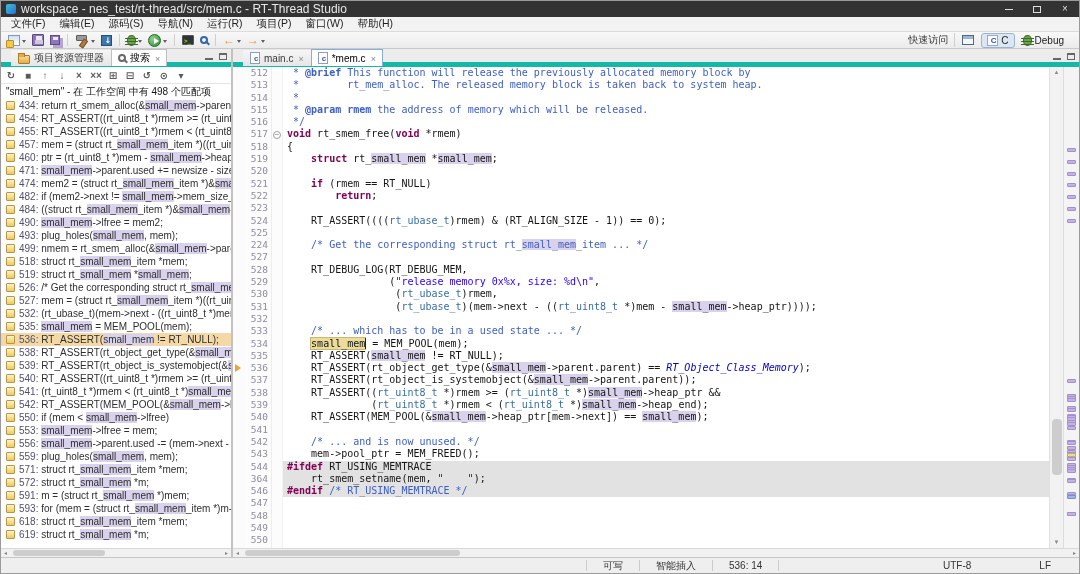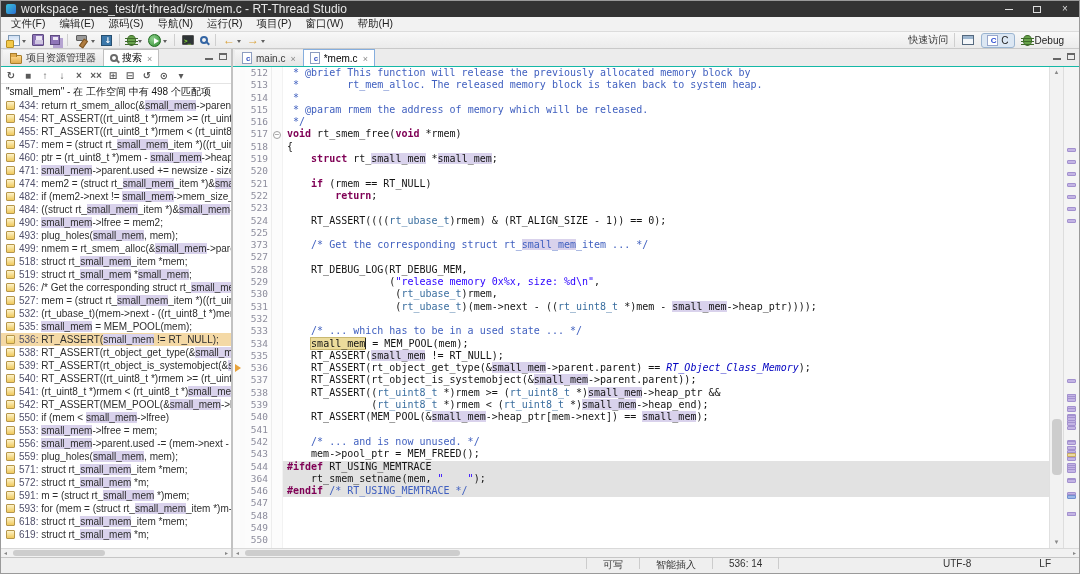--- a/index.html
+++ b/index.html
@@ -64,21 +64,21 @@
   .i-folder{width:12px;height:9px;background:linear-gradient(#ffd98a,#e0ac4f);border:1px solid #a87d2a;border-radius:1px;margin-top:3px}
   .i-folder::before{content:"";position:absolute;top:-3px;left:-1px;width:5px;height:3px;background:#e0ac4f;border:1px solid #a87d2a;border-bottom:none}
   .i-min{width:8px;height:2px;background:#666;margin-top:7px}
   .i-max{width:8px;height:7px;border:1px solid #666;border-top:2px solid #666;margin-top:2px}
 
   
   .main{flex:1;display:flex;min-height:0}
 
   
   .left-panel{width:232px;flex:none;display:flex;flex-direction:column;border-right:2px solid #c2c2c2;background:#fff;min-height:0}
-  .panel-tabs,.editor-tabs{height:18px;background:#ececec;border-bottom:1px solid #14b8a6;display:flex;align-items:center;padding-left:2px;flex:none;position:relative}
+  .panel-tabs,.editor-tabs{height:18px;background:#ececec;border-bottom:5px solid #14b8a6;display:flex;align-items:flex-start;padding-left:10px;flex:none;position:relative}
   .tab{display:inline-flex;align-items:center;gap:4px;height:17px;padding:0 6px;font-size:10px;color:#3a3a3a;border:1px solid transparent;border-bottom:none;white-space:nowrap;background:linear-gradient(#f6f6f6,#e6e6e6)}
   .tab.active{background:#fff;border-color:#bfbfbf;color:#000}
   .editor-tabs .tab.active{border-color:#85aede}
   .tab-x::after{content:"×";color:#8a8a8a;font-size:9px;margin-left:1px}
   .tab-minmax{position:absolute;right:4px;top:2px;display:flex;gap:6px}
   .view-toolbar{height:17px;display:flex;align-items:center;gap:1px;padding:0 2px;border-bottom:1px solid #e4e4e4;flex:none}
   .vt-ic{width:16px;text-align:center;font-size:10px;font-weight:bold;color:#5a5a5a}
   .summary{height:15px;line-height:15px;font-size:10px;padding:0 5px;color:#141414;white-space:nowrap;overflow:hidden;flex:none}
   .results{flex:1;overflow:hidden;position:relative;min-height:0}
   .res-row{height:13px;display:flex;align-items:center;padding-left:2px}
@@ -99,40 +99,40 @@
   .linenos{width:27px;flex:none;background:#fcfcfc;color:#8c8c9c;font:9.5px/12.3px "DejaVu Sans Mono",monospace;text-align:right;padding-right:3px;border-right:1px solid #ededed}
   .lineno{height:12.3px}
   .foldcol{width:11px;flex:none;background:#fcfcfc;border-right:1px solid #f2f2f2}
   .fold{height:12.3px;display:flex;align-items:center;justify-content:center}
   .fold-dot{width:8px;height:8px;border:1px solid #a0a0a0;border-radius:50%;font-size:8px;line-height:6px;color:#777;text-align:center;background:#fff}
   .code{flex:1;overflow:hidden;font:10px/12.3px "DejaVu Sans Mono",monospace;color:#141414}
   .code-row{height:12.3px;white-space:pre;padding-left:4px}
   .row-inactive{background:#e2e2e2}
   .k{color:#7f0055;font-weight:bold}
   .d{color:#3f5fbf}
-  .dt{color:#3f5fbf;font-weight:normal}
+  .dt{color:#3f5fbf;font-weight:bold}
   .c{color:#3f5fbf}
   .s{color:#2a00ff}
   .e{color:#0000c0;font-style:italic}
   .t{color:#3a6e9f}
   .p{color:#7f0055;font-weight:bold}
   .o{background:#d9d2ec}
   .c.o,.co{background:#d9d2ec;color:#3f5fbf}
   .cm{background:#ecdc9c;box-shadow:0 0 0 1px #c9b871}
   .caret{display:inline-block;width:0;height:11px;border-left:1px solid #222;vertical-align:-2px}
   .vscroll{width:14px;flex:none;background:#f2f2f2;border-left:1px solid #e0e0e0;position:relative}
   .varrow{position:absolute;left:0;width:100%;height:11px;font-size:6px;color:#8a8a8a;text-align:center;line-height:11px}
   .vthumb{position:absolute;left:2px;width:10px;top:352px;height:56px;background:#cdcdcd;border-radius:4px}
   .overview{width:16px;flex:none;background:#f4f4f4;border-left:1px solid #ddd;position:relative}
   .tick{position:absolute;left:3px;width:9px;height:4px;background:#c3b4e4;border:1px solid #a391cf;border-radius:1px}
   .tick.amber{background:#ecd9a0;border-color:#c8ad62}
   .tick.blue{background:#9db7e8;border-color:#7291cf}
 
   
-  .statusbar{height:16px;background:#efefef;border-top:1px solid #c6c6c6;display:flex;align-items:flex-start;font-size:10px;color:#333;flex:none}
+  .statusbar{height:16px;background:#efefef;border-top:1px solid #c6c6c6;display:flex;align-items:center;font-size:10px;color:#333;flex:none}
   .sb-spacer1{width:585px;flex:none}
   .sb-cell{padding:0 16px;white-space:nowrap}
   .sb-sep{width:1px;height:11px;background:#ccc}
   .sb-right{margin-left:auto;display:flex;align-items:center}
   .sb-gap{width:36px}
   .sb-pad{width:12px}
 </style>
 </head>
 <body>
 
@@ -473,21 +473,21 @@
             <div class="lineno">516</div>
             <div class="lineno">517</div>
             <div class="lineno">518</div>
             <div class="lineno">519</div>
             <div class="lineno">520</div>
             <div class="lineno">521</div>
             <div class="lineno">522</div>
             <div class="lineno">523</div>
             <div class="lineno">524</div>
             <div class="lineno">525</div>
-            <div class="lineno">373</div>
+            <div class="lineno">224</div>
             <div class="lineno">527</div>
             <div class="lineno">528</div>
             <div class="lineno">529</div>
             <div class="lineno">530</div>
             <div class="lineno">531</div>
             <div class="lineno">532</div>
             <div class="lineno">533</div>
             <div class="lineno">534</div>
             <div class="lineno">535</div>
             <div class="lineno">536</div>

